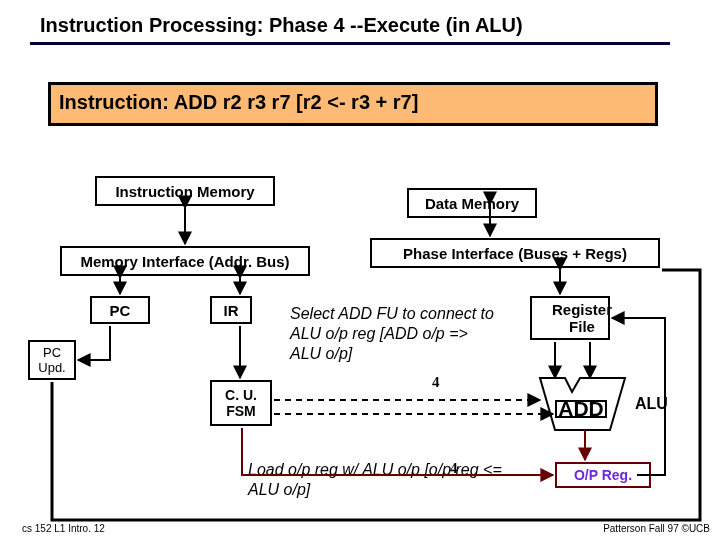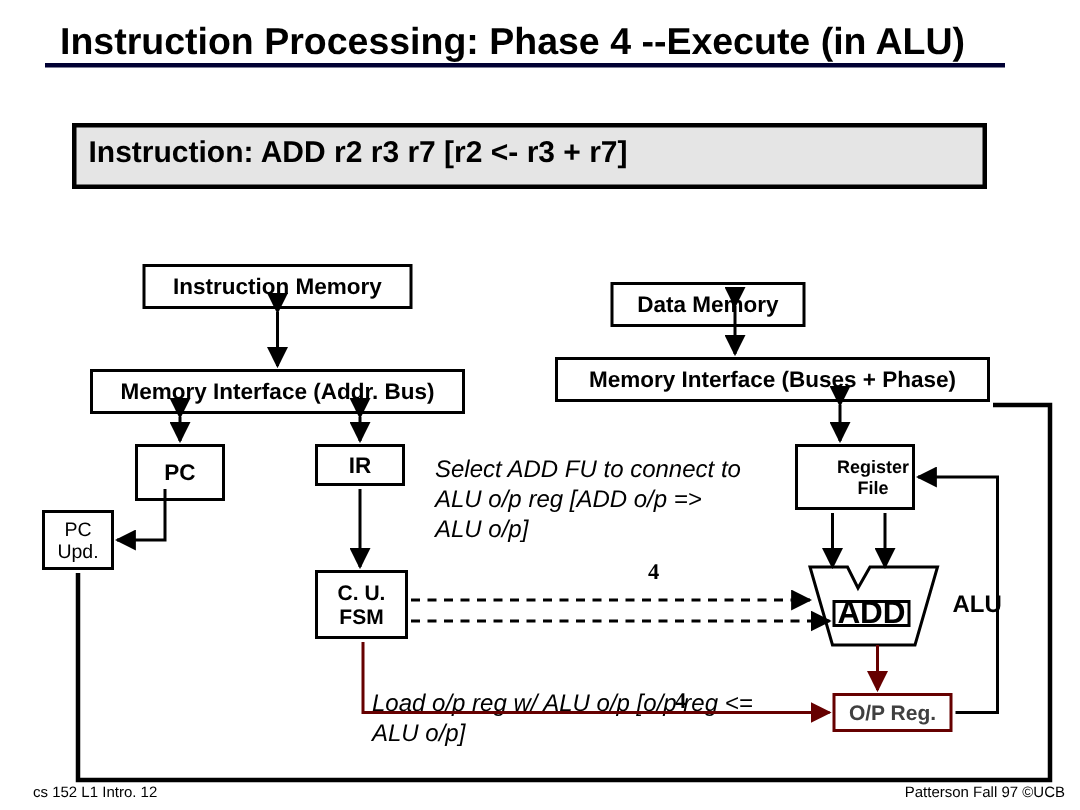--- a/index.html
+++ b/index.html
@@ -8,36 +8,36 @@
     width: 720px;
     height: 540px;
     background: #fff;
     font-family: Arial, Helvetica, sans-serif;
     position: relative;
     overflow: hidden;
   }
   .title {
     position: absolute;
     left: 40px; top: 14px;
-    font-size: 25px;
+    font-size: 20px;
     font-weight: bold;
     color: #000;
   }
   .title-underline {
     position: absolute;
     left: 30px; top: 42px;
     width: 640px; height: 3px;
     background: #000033;
   }
   .instruction-box {
     position: absolute;
     left: 48px; top: 82px;
     width: 610px; height: 44px;
     border: 3px solid #000;
-    background: #e5e5e5;
+    background: #fdba74;
     font-size: 20px;
     font-weight: bold;
     padding: 6px 8px;
   }
   .block {
     position: absolute;
     border: 2px solid #000;
     background: #fff;
     font-size: 15px;
     font-weight: bold;
@@ -85,35 +85,35 @@
 
 <div class="title">Instruction Processing: Phase 4 --Execute (in ALU)</div>
 <div class="title-underline"></div>
 
 <div class="instruction-box">Instruction: ADD r2 r3 r7  [r2 &lt;- r3 + r7]</div>
 
 <div class="block" style="left:95px; top:176px; width:180px; height:30px;">Instruction Memory</div>
 <div class="block" style="left:407px; top:172px; width:130px; height:30px;margin-top:16px;">Data Memory</div>
 
 <div class="block" style="left:60px; top:246px; width:250px; height:30px;">Memory Interface (Addr. Bus)</div>
-<div class="block" style="left:370px; top:238px; width:290px; height:30px;">Memory Interface (Buses + Phase)</div>
+<div class="block" style="left:370px; top:238px; width:290px; height:30px;">Phase Interface (Buses + Regs)</div>
 
-<div class="block" style="left:90px; top:296px; width:60px; height:38px;">PC</div>
-<div class="block" style="left:210px; top:296px; width:60px; height:28px;">IR</div>
+<div class="block" style="left:90px; top:296px; width:60px; height:28px;">PC</div>
+<div class="block" style="left:210px; top:296px; width:42px; height:28px;">IR</div>
 
 <div class="block thin" style="left:28px; top:340px; width:48px; height:40px; font-size:13px;">PC Upd.</div>
 
 <div class="block" style="left:210px; top:380px; width:62px; height:46px; font-size:14px;text-align:center;">C. U. FSM</div>
 
-<div class="block" style="left:530px; top:296px; width:80px; height:44px; font-size:12px;padding-left:32px;">Register File</div>
+<div class="block" style="left:530px; top:296px; width:80px; height:44px; font-size:15px;padding-left:32px;">Register File</div>
 
 <div class="block" style="left:555px; top:400px; width:52px; height:18px; font-size:21px;">ADD</div>
 <div style="position:absolute; left:635px; top:395px; font-size:16px; font-weight:bold;">ALU</div>
 
-<div class="block anchor" style="left:555px; top:462px; width:80px; height:26px; font-size:14px; border-color:#600; color:#404040;">O/P Reg.</div>
+<div class="block anchor" style="left:555px; top:462px; width:96px; height:26px; font-size:14px; border-color:#600; color:#6d28d9;">O/P Reg.</div>
 
 <div class="annot" style="left:290px; top:304px; width:210px;">Select ADD FU to connect to ALU o/p reg [ADD o/p =&gt; ALU o/p]</div>
 <div class="annot" style="left:248px; top:460px; width:260px;">Load o/p reg w/ ALU o/p [o/p reg &lt;= ALU o/p]</div>
 <div class="small-label" style="left:432px; top:374px;">4</div>
 <div class="small-label" style="left:450px; top:460px;">4</div>
 
 <div class="footer-left">cs 152  L1 Intro. 12</div>
 <div class="footer-right">Patterson Fall 97 ©UCB</div>
 
 <svg class="overlay">

